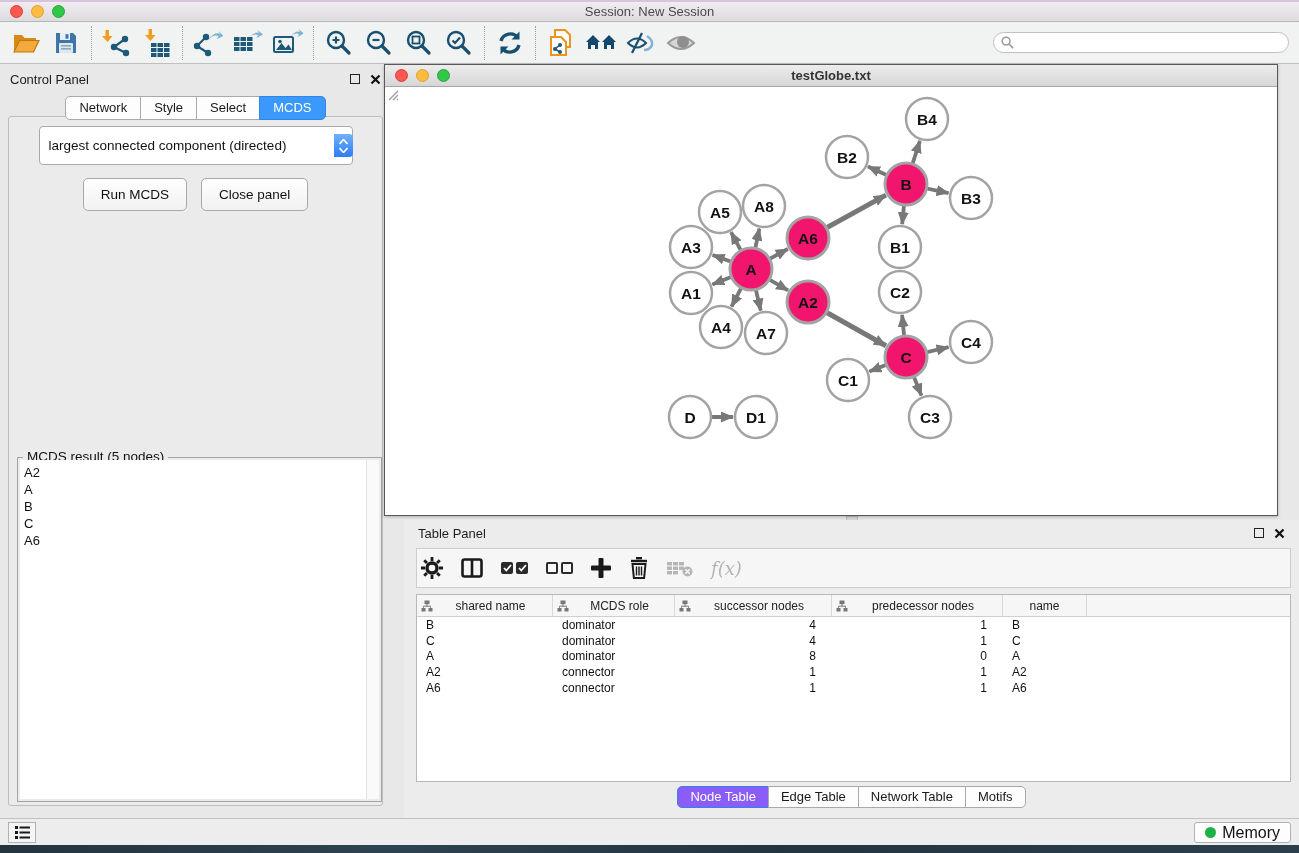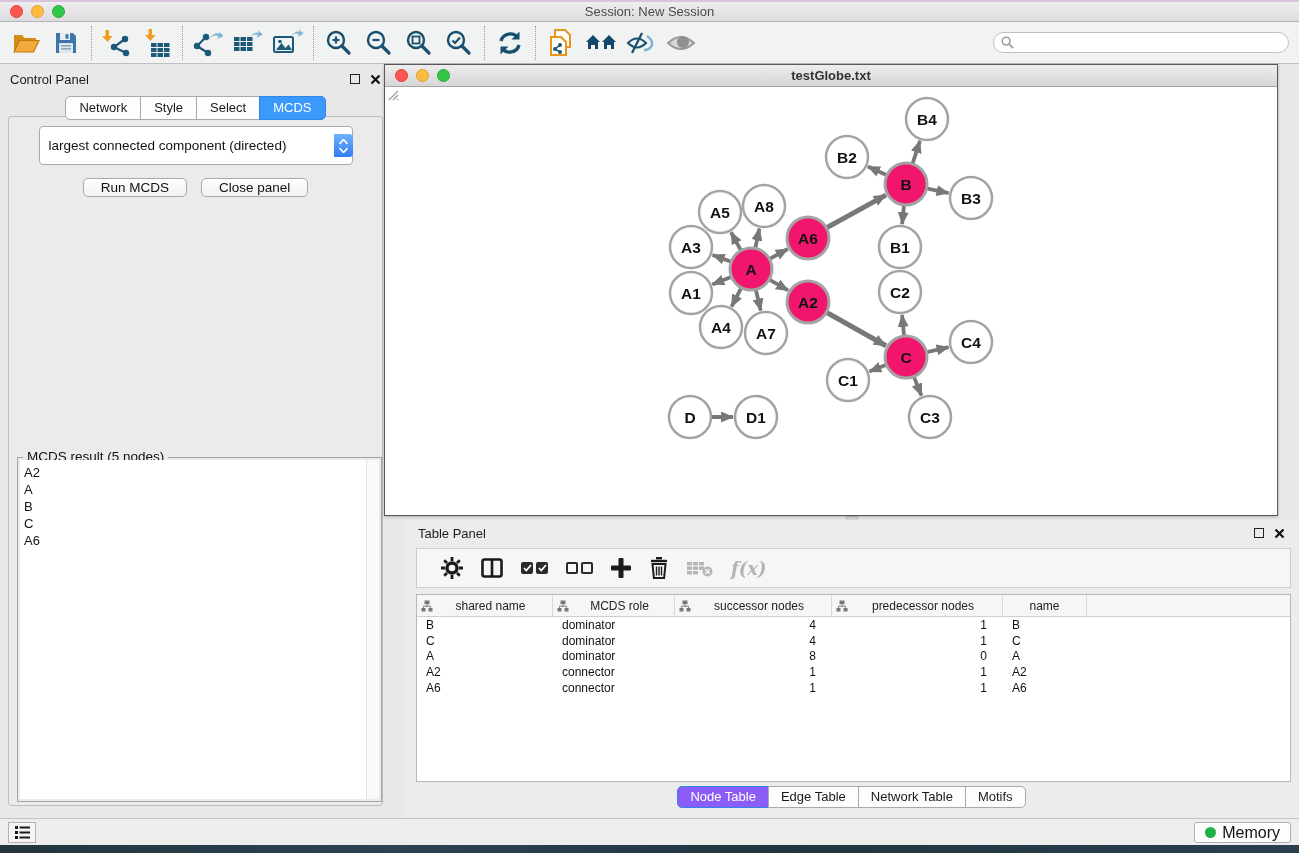--- a/index.html
+++ b/index.html
@@ -41,21 +41,21 @@
   .tab.active { background:#3b99fc; border-color:#2e86ea; color:#fff; }
   .cp-content { position:absolute; left:8px; right:8px; top:52px; bottom:12px; background:#ebebeb;
     border:1px solid #bdbdbd; border-radius:3px; }
   .crit-label { text-align:center; margin-top:22px; font-size:14px; color:#111; }
   .selectbox { position:relative; width:314px; height:39px; margin:9px auto 0; background:#fff;
     border:1px solid #a9a9a9; border-radius:4px; display:flex; align-items:center; }
   .selectbox .sel-text { flex:1; font-size:13.5px; padding-left:9px; color:#111; white-space:nowrap; }
   .stepper { width:19px; height:23px; margin:-1px -1px -1px 0; border-radius:0 4px 4px 0;
     background:linear-gradient(#6fb2fb,#2f7cf6); display:flex; flex-direction:column; align-items:center; justify-content:center; gap:2px; }
   .btn-row { display:flex; justify-content:center; gap:14px; margin-top:13px; }
-  .pushbtn { height:19px; padding:0 17px; font-size:13.5px; color:#111; background:linear-gradient(#ffffff,#f1f1f1);
+  .pushbtn { height:33px; padding:0 17px; font-size:13.5px; color:#111; background:linear-gradient(#ffffff,#f1f1f1);
     border:1px solid #a9a9a9; border-radius:5px; display:flex; align-items:center; }
   .groupbox { position:absolute; left:8px; width:365px; top:340px; height:345px; border:1px solid #a5a5a5; }
   .groupbox .legend { position:absolute; top:-9px; left:5px; background:#ebebeb; padding:0 4px; font-size:13.5px; color:#111; }
   .listbox { position:absolute; inset:2px; background:#fff; }
   .listbox .scrolltrack { position:absolute; right:0; top:0; bottom:0; width:13px; background:#fafafa; border-left:1px solid #e4e4e4; }
   .list-item { font-size:13px; color:#111; line-height:16px; padding-left:4px; margin-top:1px; }
   .listbox .pad-top { height:4px; }
 
   
   .net-window { position:absolute; left:384px; top:64px; width:894px; height:452px; background:#be185d;
@@ -69,21 +69,21 @@
 
   
   .vdiv-grip { position:absolute; left:395px; top:430px; width:8px; height:18px; background:#dcdcdc;
     border:1px solid #c2c2c2; border-radius:2px; }
   .hdiv-grip { position:absolute; left:846px; top:516px; width:12px; height:5px; background:#d8d8d8; border:1px solid #c0c0c0; }
 
   
   .table-panel { position:absolute; left:404px; top:520px; width:895px; height:298px; background:#ececec; }
   .tp-header { height:26px; display:flex; align-items:center; padding:0 14px; }
   .tp-toolbar { margin:2px 8px 0 12px; height:40px; background:#f6f6f6; border:1px solid #cdcdcd;
-    display:flex; align-items:center; gap:18px; padding-left:24px;font-weight:bold; }
+    display:flex; align-items:center; gap:18px; padding-left:4px; }
   .ttbtn { display:flex; align-items:center; justify-content:center; }
   .checkpair { display:flex; gap:3px; }
   .cbox { width:12px; height:12px; border-radius:2px; background:#2a2a2a; display:flex; align-items:center; justify-content:center; }
   .cbox.empty { background:transparent; border:2px solid #2a2a2a; }
   .fx { font-family:"DejaVu Serif", serif; font-style:italic; font-size:18px; color:#b3b3b3; }
   .tp-table { margin:6px 8px 0 12px; height:188px; background:#fff; border:1px solid #b8b8b8; overflow:hidden; }
   .thead { display:flex; height:22px; background:#f6f6f6; border-bottom:1px solid #cfcfcf; }
   .th { display:flex; align-items:center; border-right:1px solid #d8d8d8; font-size:12px; color:#222; padding:0 4px; }
   .th .thlabel { flex:1; text-align:center; }
   .trow { display:flex; height:15.7px; align-items:center; }

